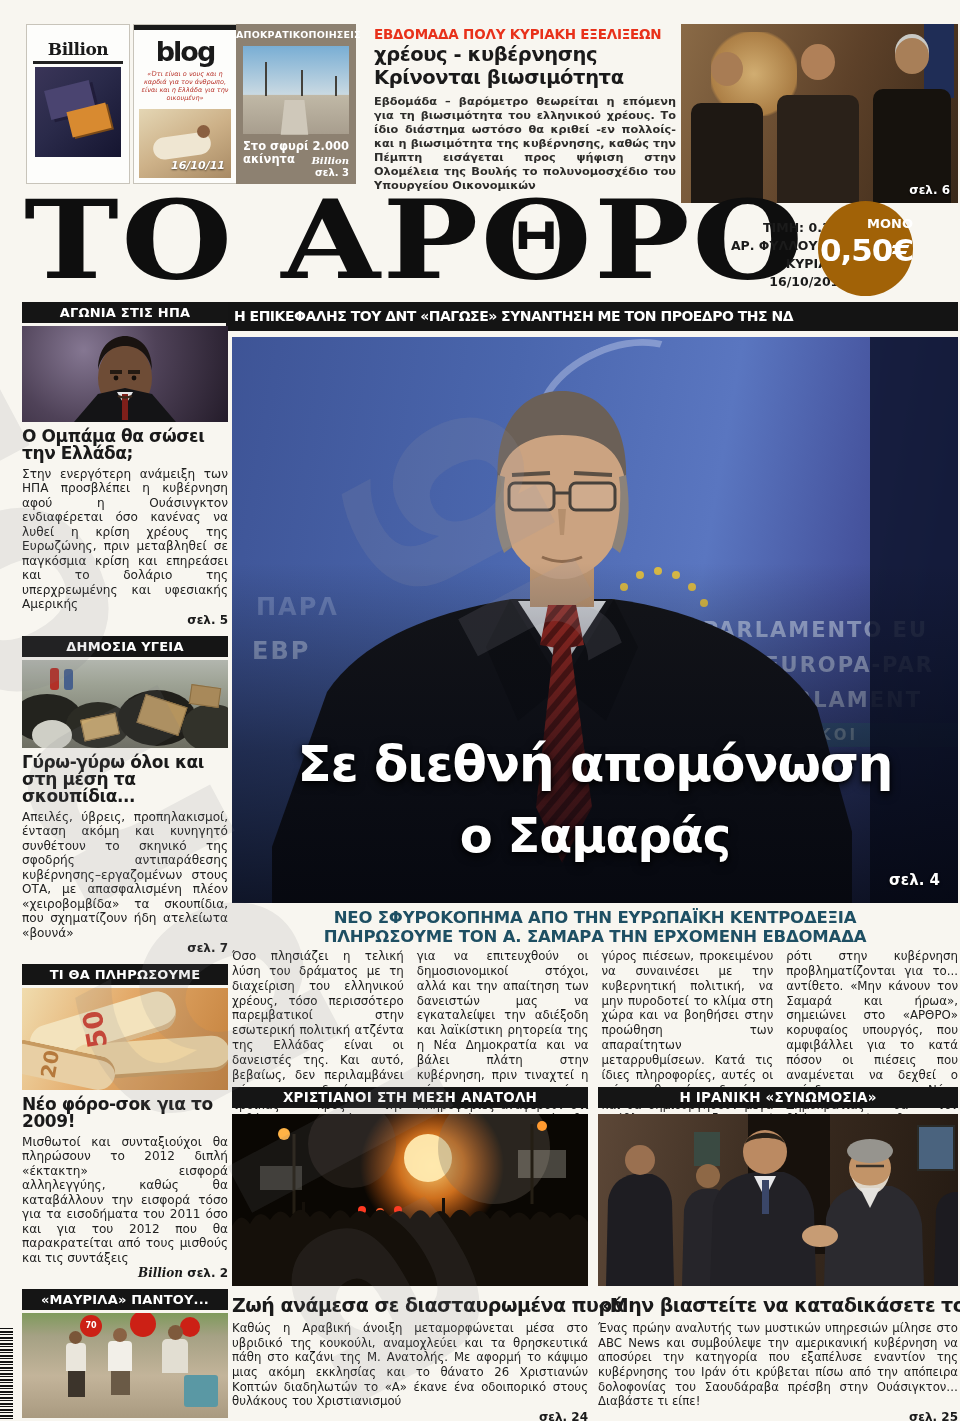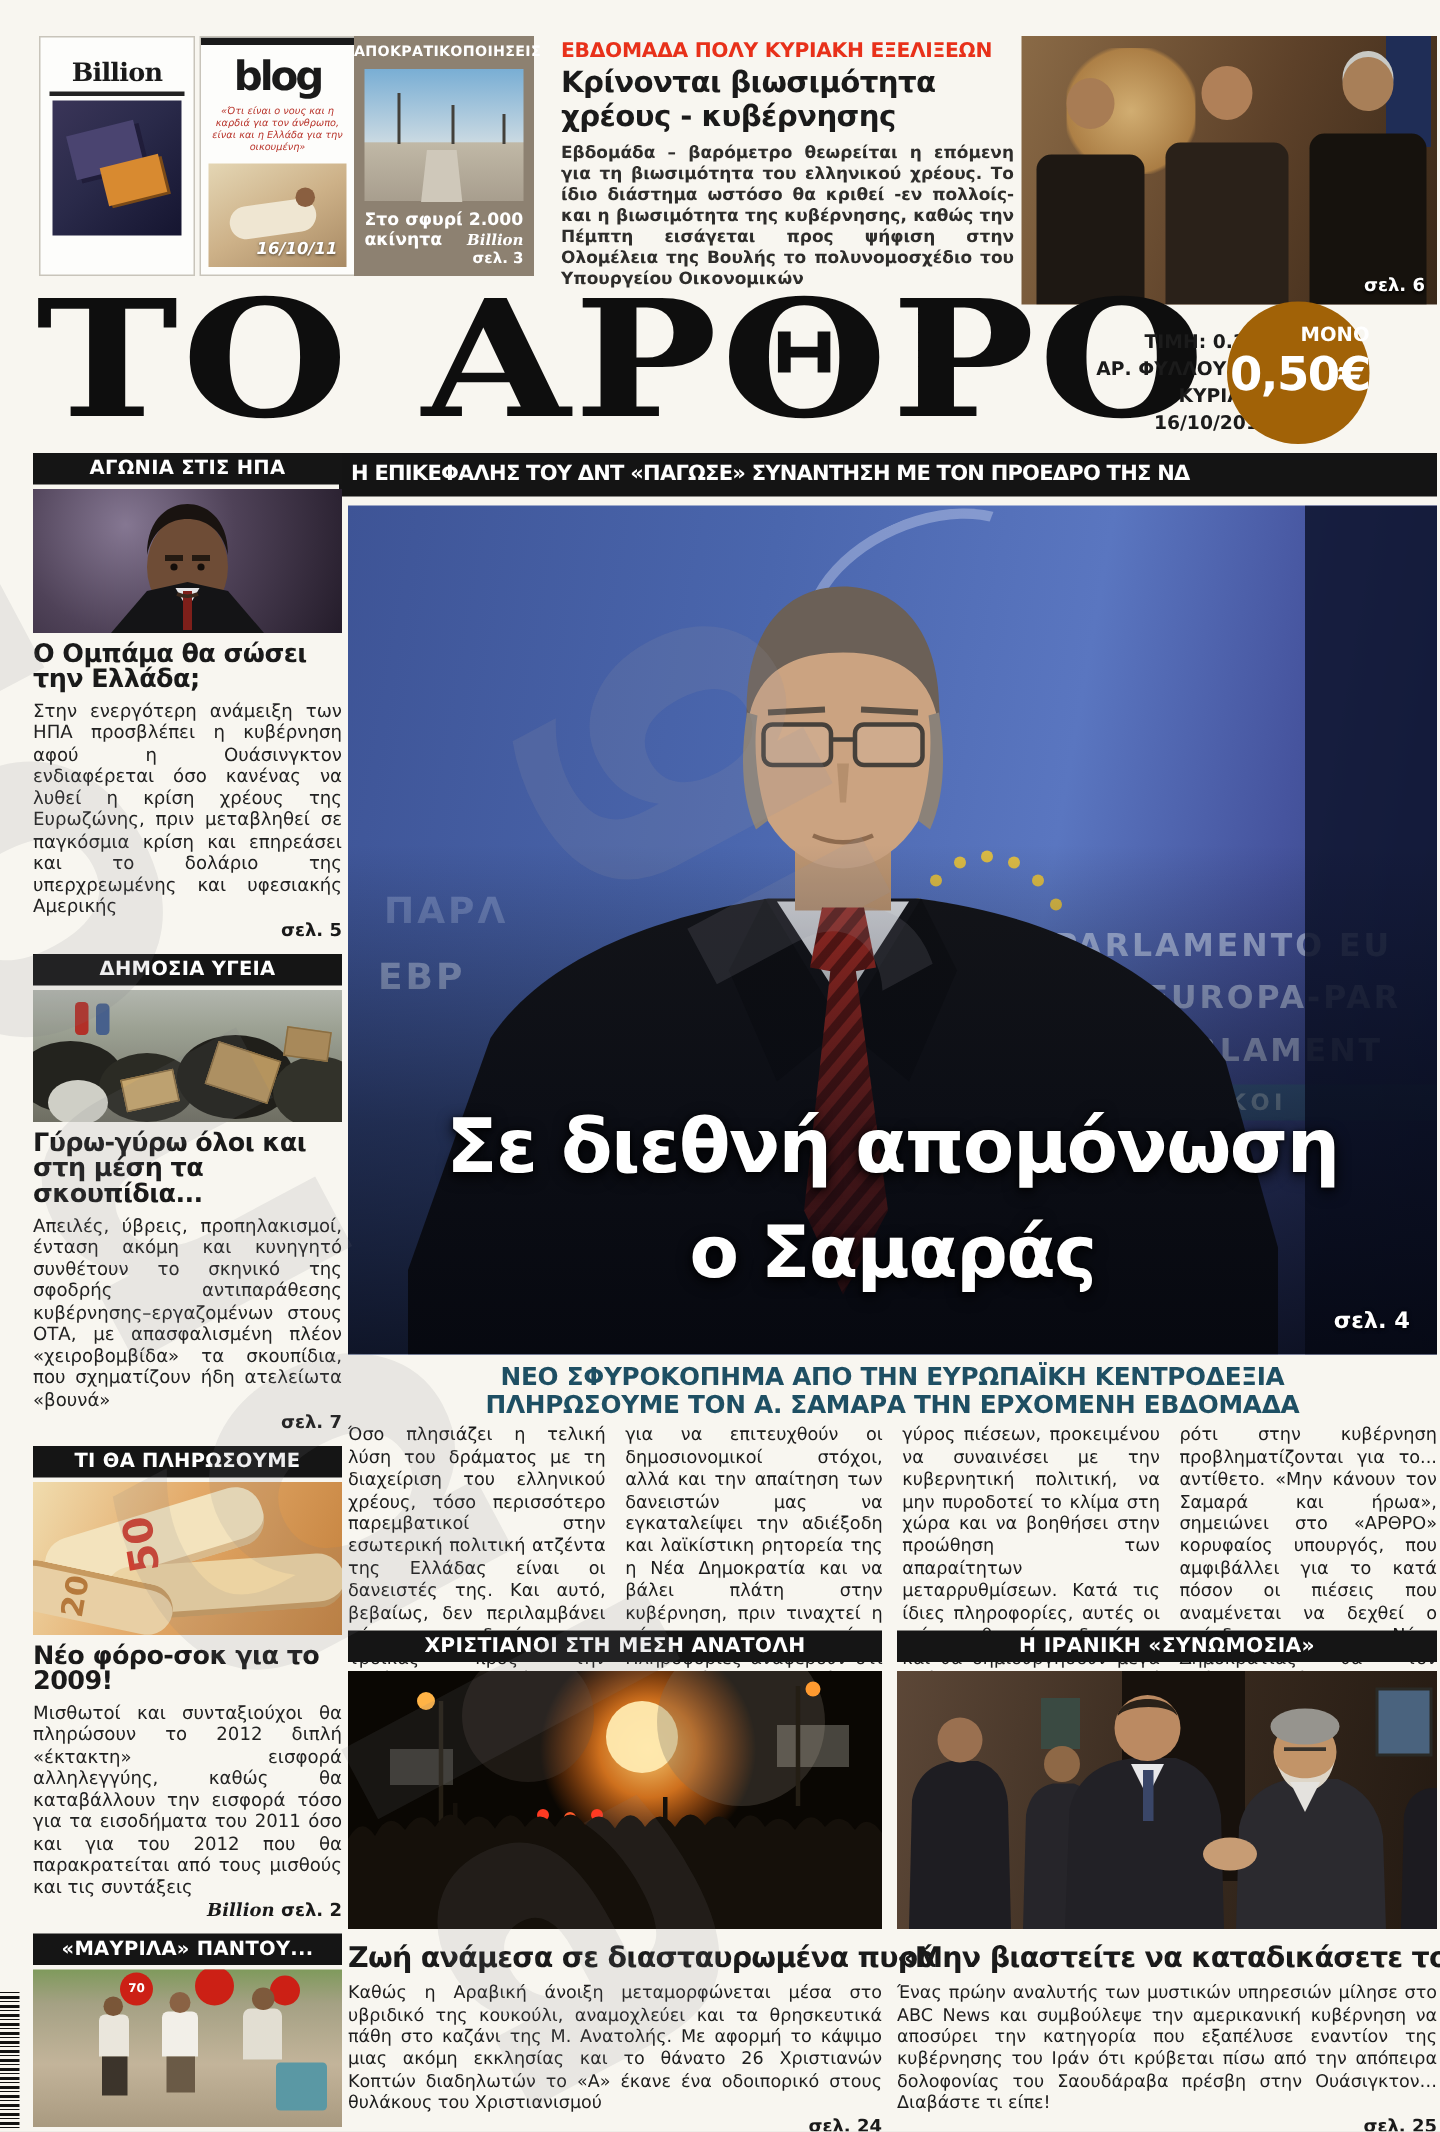--- a/index.html
+++ b/index.html
@@ -206,22 +206,22 @@
     </div>
     <div class="promo-cap" style="position:absolute; left:0; top:112px; right:0;">Στο σφυρί 2.000 ακίνητα</div>
     <div class="promo-src">
       <span class="src-name">Billion</span><br>
       <span style="font-weight:bold;">σελ. 3</span>
     </div>
   </div>
 
   <div class="lead">
     <div class="lead-kicker">ΕΒΔΟΜΑΔΑ ΠΟΛΥ ΚΥΡΙΑΚΗ ΕΞΕΛΙΞΕΩΝ</div>
+    <div class="lead-headline">χρέους - κυβέρνησης</div>
     <div class="lead-headline">Κρίνονται βιωσιμότητα</div>
-    <div class="lead-headline">χρέους - κυβέρνησης</div>
     <div class="lead-body">Εβδομάδα – βαρόμετρο θεωρείται η επόμενη για τη βιωσιμότητα του ελληνικού χρέους. Το ίδιο διάστημα ωστόσο θα κριθεί -εν πολλοίς- και η βιωσιμότητα της κυβέρνησης, καθώς την Πέμπτη εισάγεται προς ψήφιση στην Ολομέλεια της Βουλής το πολυνομοσχέδιο του Υπουργείου Οικονομικών</div>
   </div>
 
   <div class="lead-photo">
     <div class="lp-window"></div>
     <div class="lp-flag"></div>
     <div class="lp-man" style="left:10px; width:72px; height:100px;"></div>
     <div class="lp-head" style="left:30px; top:28px; width:32px; height:34px;"></div>
     <div class="lp-man" style="left:96px; width:82px; height:108px; background:#2a2119;"></div>
     <div class="lp-head" style="left:120px; top:20px; width:34px; height:36px; background:#b08058;"></div>

